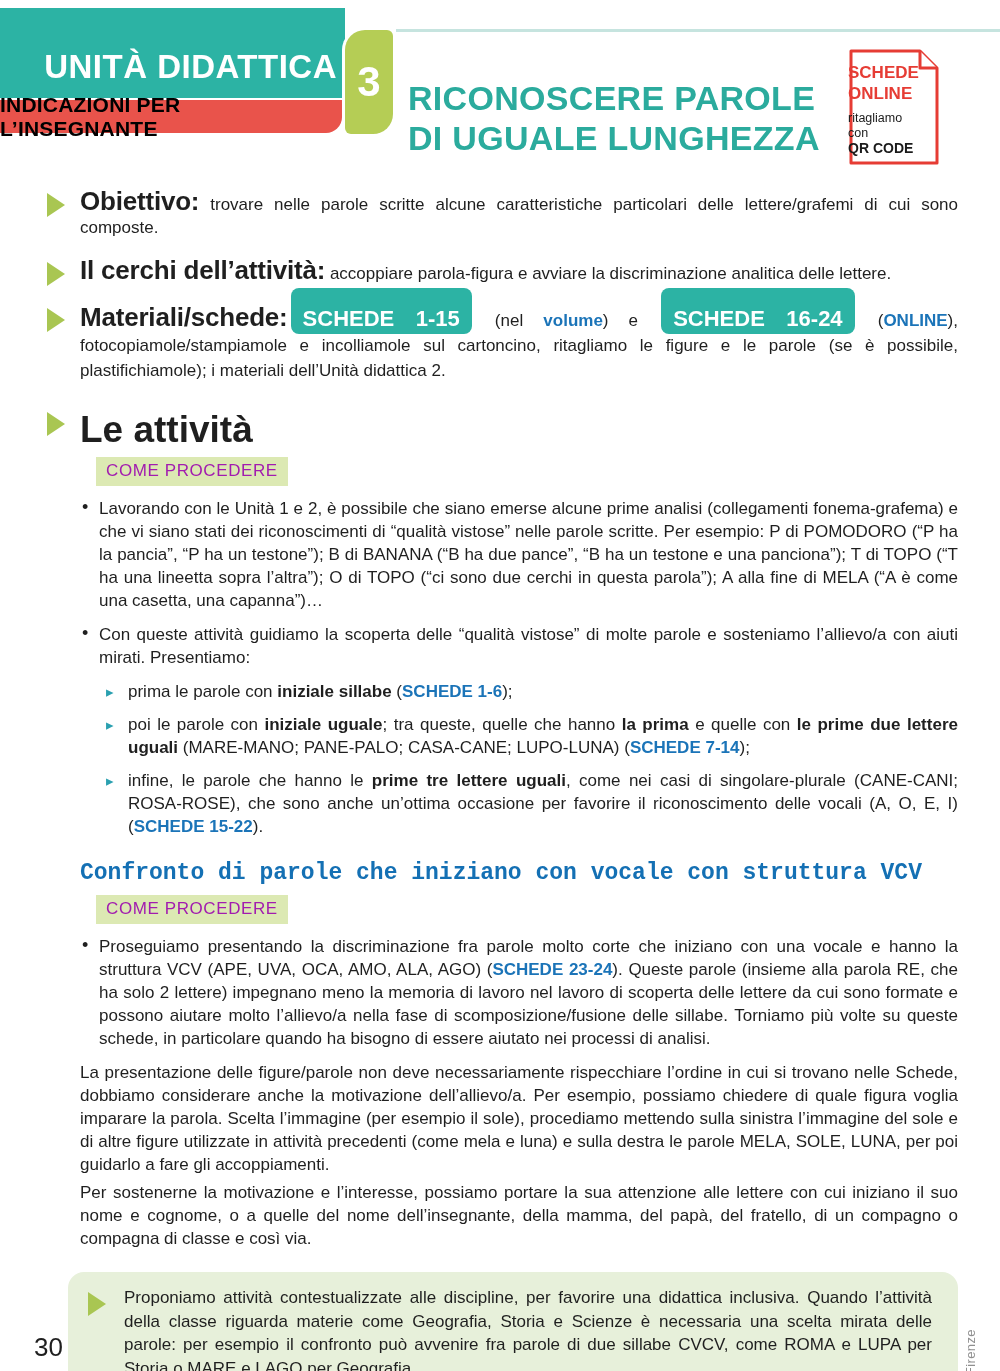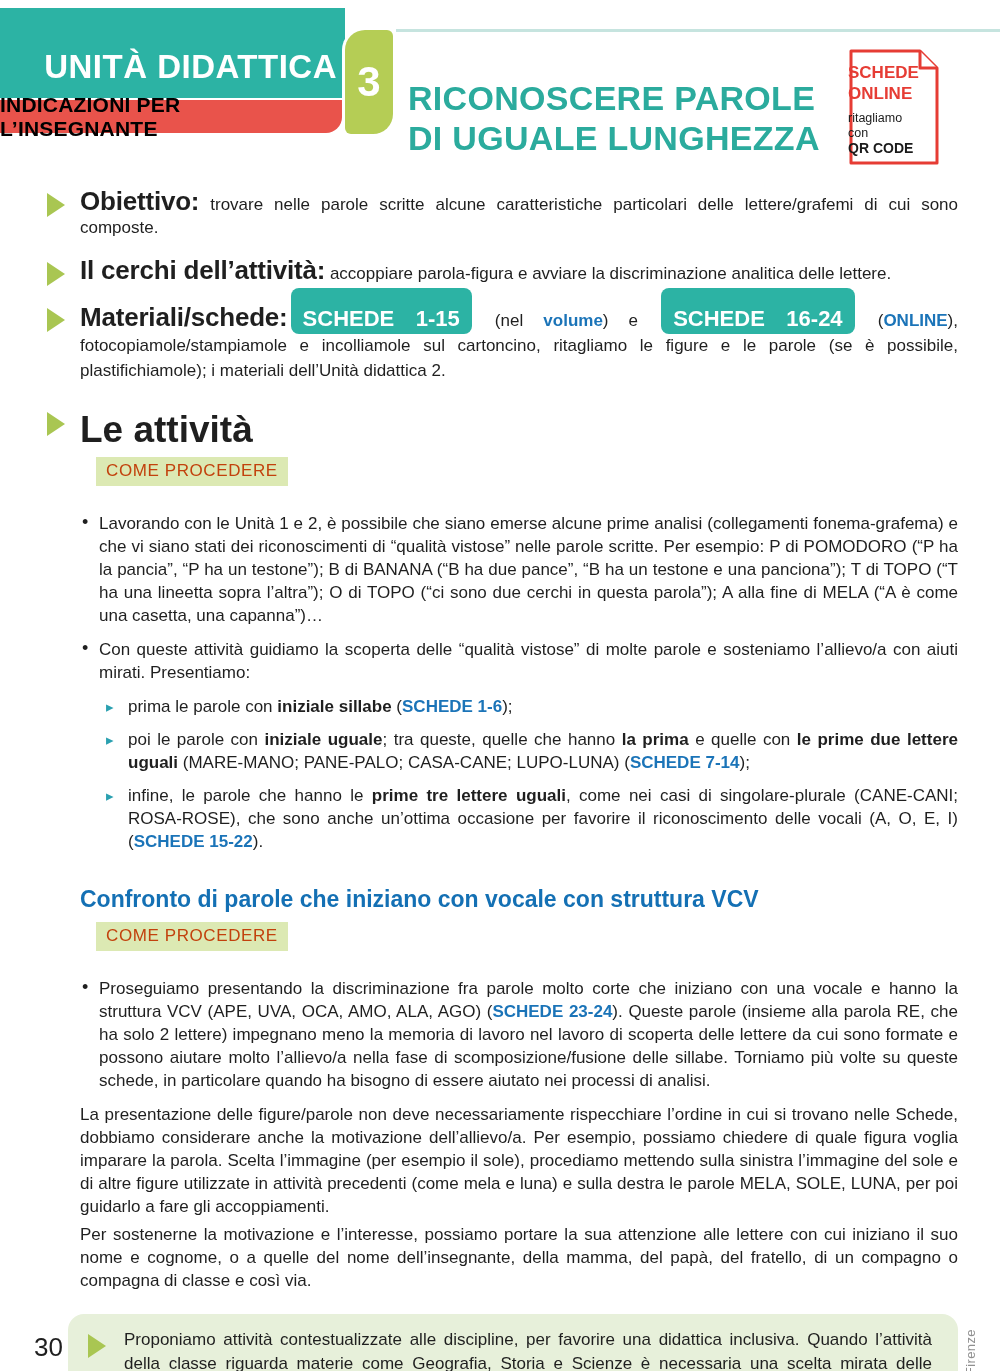--- a/index.html
+++ b/index.html
@@ -48,22 +48,22 @@
   .garrow {
     position:absolute; left:-33px; top:3px; width:0; height:0;
     border-left:18px solid #a9c652; border-top:12px solid transparent; border-bottom:12px solid transparent;
   }
   .lead { position:relative; margin:18px 0 20px 0; }
   .lead-label { font-weight:bold; font-size:26px; letter-spacing:-0.2px; }
   .lead-p { font-size:17px; line-height:23px; text-align:justify; }
   .section-h { position:relative; font-weight:bold; font-size:37px; margin:26px 0 6px 0; }
   .blue-h { color:#1470b4; font-weight:bold; font-size:23px; margin:14px 0 9px 0; }
   .procedere {
-    display:inline-block; margin:0 0 26px 16px; background:#dce9b3;
-    padding:4px 10px 5px; font-size:17px; color:#c2410c; letter-spacing:0.6px;
+    display:inline-block; margin:0 0 11px 16px; background:#dce9b3;
+    padding:4px 10px 5px; font-size:17px; color:#a21caf; letter-spacing:0.6px;
   }
   .bullet { position:relative; padding-left:19px; margin-bottom:11px; font-size:17px; line-height:23px; text-align:justify; }
   .dot { position:absolute; left:2px; top:-1px; font-size:18px; }
   .sub { position:relative; padding-left:22px; margin:0 0 10px 26px; font-size:17px; line-height:23px; text-align:justify; }
   .subarrow { position:absolute; left:0; top:0; color:#2aa0b0; font-size:15px; }
   .para { font-size:17px; line-height:23px; text-align:justify; margin-bottom:5px; }
   .seg-plain { }
   .seg-bold { font-weight:bold; }
   .seg-link { color:#1b74b8; font-weight:bold; }
   .seg-badge {
@@ -172,21 +172,21 @@
     </div>
     <div class="sub">
       <span class="subarrow">▸</span>
       <span><span class="seg-plain">poi le parole con </span><span class="seg-bold">iniziale uguale</span><span class="seg-plain">; tra queste, quelle che hanno </span><span class="seg-bold">la prima</span><span class="seg-plain"> e quelle con </span><span class="seg-bold">le prime due lettere uguali</span><span class="seg-plain"> (MARE-MANO; PANE-PALO; CASA-CANE; LUPO-LUNA) (</span><span class="seg-link">SCHEDE 7-14</span><span class="seg-plain">);</span></span>
     </div>
     <div class="sub">
       <span class="subarrow">▸</span>
       <span><span class="seg-plain">infine, le parole che hanno le </span><span class="seg-bold">prime tre lettere uguali</span><span class="seg-plain">, come nei casi di singolare-plurale (CANE-CANI; ROSA-ROSE), che sono anche un’ottima occasione per favorire il riconoscimento delle vocali (A, O, E, I) (</span><span class="seg-link">SCHEDE 15-22</span><span class="seg-plain">).</span></span>
     </div>
 
-    <div class="blue-h" style="margin-top:33px;">Confronto di parole che iniziano con vocale con struttura VCV</div>
+    <div class="blue-h" style="margin-top:22px;font-family:Liberation Mono, monospace;">Confronto di parole che iniziano con vocale con struttura VCV</div>
     <div class="procedere">COME PROCEDERE</div>
 
     <div class="bullet">
       <span class="dot">•</span>
       <span><span class="seg-plain">Proseguiamo presentando la discriminazione fra parole molto corte che iniziano con una vocale e hanno la struttura VCV (APE, UVA, OCA, AMO, ALA, AGO) (</span><span class="seg-link">SCHEDE 23-24</span><span class="seg-plain">). Queste parole (insieme alla parola RE, che ha solo 2 lettere) impegnano meno la memoria di lavoro nel lavoro di scoperta delle lettere da cui sono formate e possono aiutare molto l’allievo/a nella fase di scomposizione/fusione delle sillabe. Torniamo più volte su queste schede, in particolare quando ha bisogno di essere aiutato nei processi di analisi.</span></span>
     </div>
 
     <p class="para">La presentazione delle figure/parole non deve necessariamente rispecchiare l’ordine in cui si trovano nelle Schede, dobbiamo considerare anche la motivazione dell’allievo/a. Per esempio, possiamo chiedere di quale figura voglia imparare la parola. Scelta l’immagine (per esempio il sole), procediamo mettendo sulla sinistra l’immagine del sole e di altre figure utilizzate in attività precedenti (come mela e luna) e sulla destra le parole MELA, SOLE, LUNA, per poi guidarlo a fare gli accoppiamenti.</p>
     <p class="para">Per sostenerne la motivazione e l’interesse, possiamo portare la sua attenzione alle lettere con cui iniziano il suo nome e cognome, o a quelle del nome dell’insegnante, della mamma, del papà, del fratello, di un compagno o compagna di classe e così via.</p>
 

